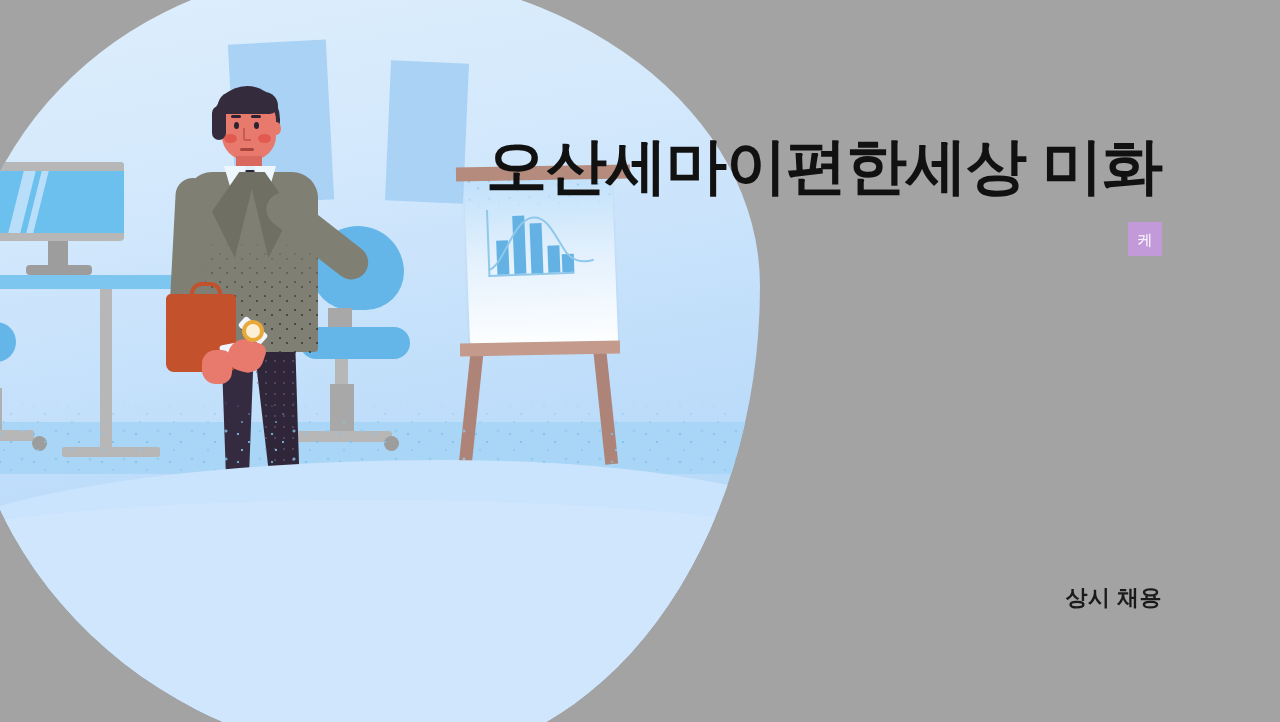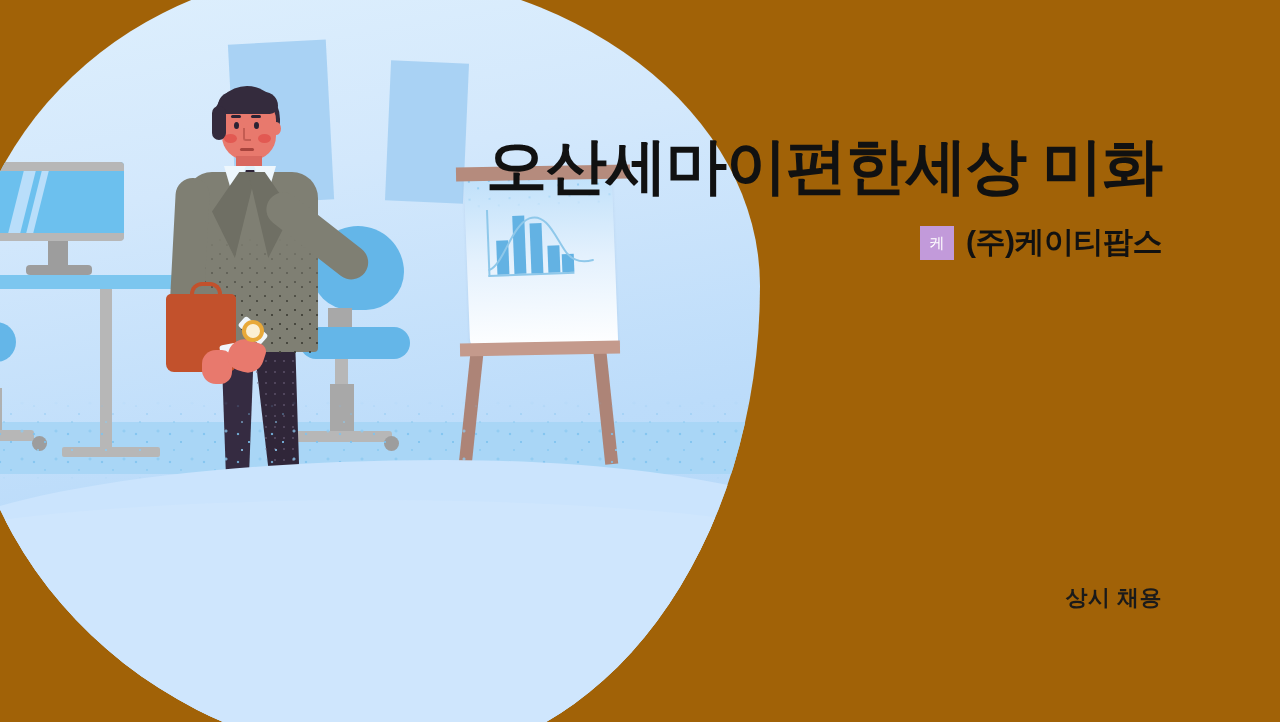--- a/index.html
+++ b/index.html
@@ -1,21 +1,21 @@
 <!DOCTYPE html>
 <html><head>
 <meta charset="utf-8">
 <style>
   html,body{margin:0;padding:0;}
   body{
     width:1280px;height:722px;overflow:hidden;
     font-family:"Liberation Sans","DejaVu Sans",sans-serif;
     background:#bdd8fb;
   }
-  .stage{position:relative;width:1280px;height:722px;overflow:hidden;background:#a16207;}
+  .stage{position:relative;width:1280px;height:722px;overflow:hidden;background:#a3a3a3;}
 
   
   .illus-blob{
     position:absolute;left:-40px;top:-30px;width:800px;height:790px;
     background:linear-gradient(170deg,#dff0fd 0%,#d3e8fc 28%,#bcdcfa 60%,#aed4f7 100%);
     border-radius:48% 52% 44% 56% / 46% 40% 60% 54%;
     overflow:hidden;
   }
   .illus-inner{position:absolute;inset:0;}
 
@@ -294,18 +294,17 @@
       <div class="speckle"></div>
       <div class="floor-wave"></div>
       <div class="floor-wave2"></div>
     </div>
   </div>
 
   <div class="job-title">오산세마이편한세상 미화</div>
 
   <div class="company-row">
     <div class="company-badge">케</div>
-    <div class="company-name">(주)케이티팝스</div>
   </div>
 
   <div class="hiring-status">상시 채용</div>
 
 </div>
 
 </body></html>

